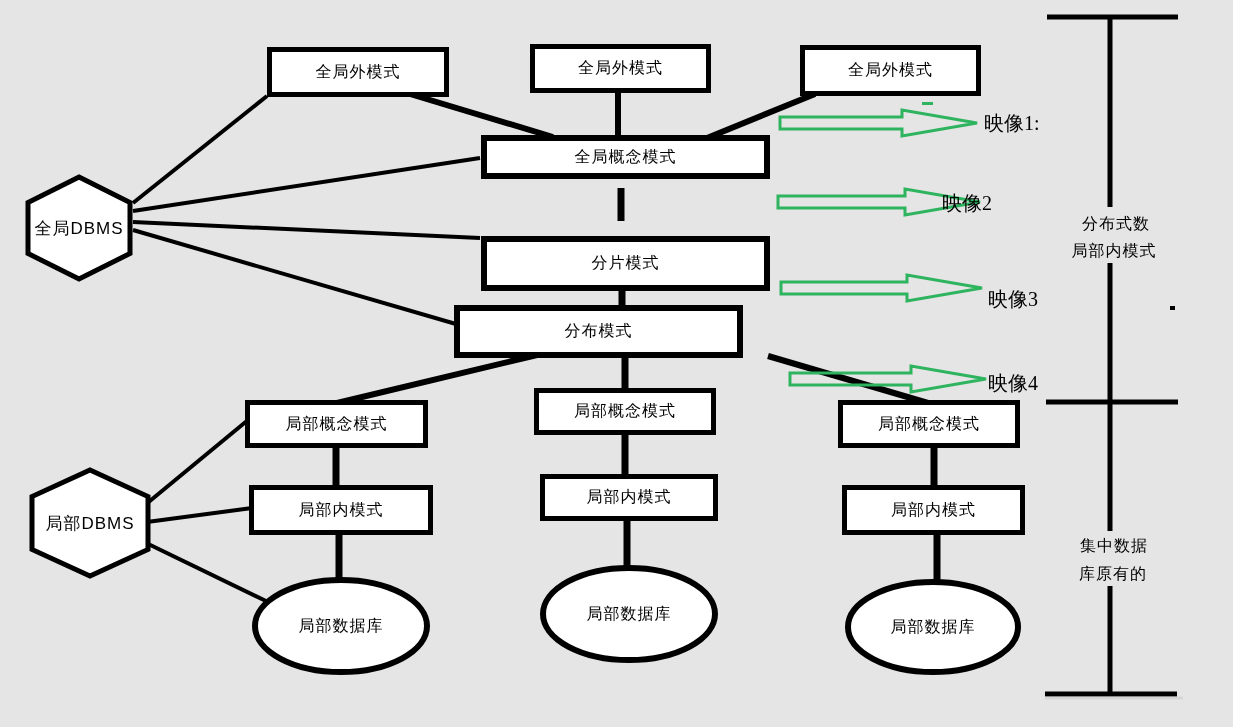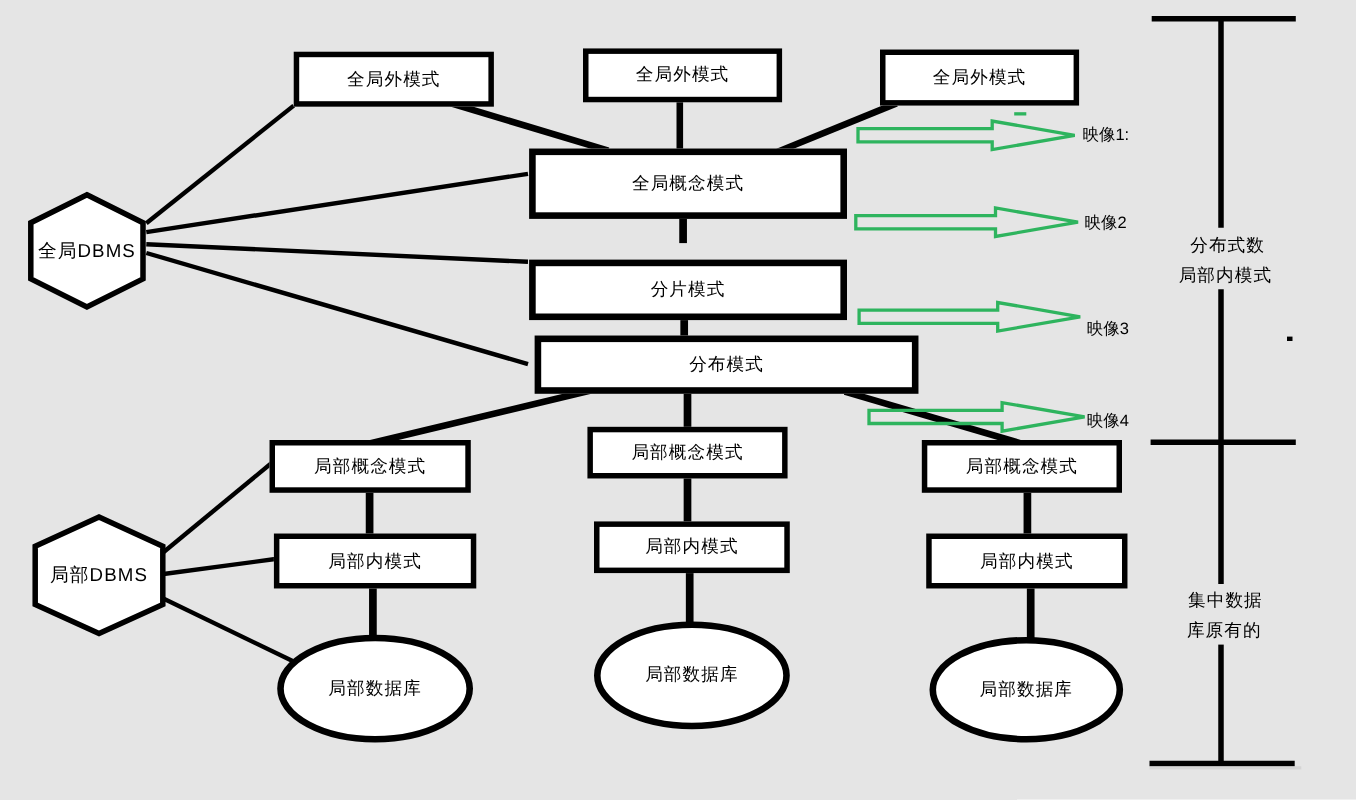--- a/index.html
+++ b/index.html
@@ -27,22 +27,23 @@
     transform:translate(-50%,-50%);
     font-size:16px;
     letter-spacing:1px;
     white-space:nowrap;
     text-align:center;
   }
   .hex-label{font-size:17px;}
   .arrow-label{
     position:absolute;
     transform:translate(0,-50%);
-    font-size:15px;
+    font-size:20px;
     white-space:nowrap;
+    font-family:Liberation Serif, serif;
   }
   .bracket-label{
     position:absolute;
     transform:translate(-50%,-50%);
     font-size:16px;
     letter-spacing:1px;
     white-space:nowrap;
   }
 </style>
 </head>
@@ -93,27 +94,27 @@
   <div id="overlay">
       <div class="box" style="left: 267px; top: 47px; width: 182px; height: 50px; border-width: 5px;">
         <span>全局外模式</span>
       </div>
       <div class="box" style="left: 530px; top: 44px; width: 181px; height: 49px; border-width: 5px;">
         <span>全局外模式</span>
       </div>
       <div class="box" style="left: 800px; top: 45px; width: 181px; height: 51px; border-width: 5px;">
         <span>全局外模式</span>
       </div>
-      <div class="box" style="left: 481px; top: 135px; width: 289px; height: 64px; border-width: 6px;">
+      <div class="box" style="left: 481px; top: 135px; width: 289px; height: 44px; border-width: 6px;">
         <span>全局概念模式</span>
       </div>
       <div class="box" style="left: 481px; top: 218px; width: 289px; height: 55px; border-width: 6px; margin-top: 18px;">
         <span>分片模式</span>
       </div>
-      <div class="box" style="left: 486px; top: 305px; width: 349px; height: 53px; border-width: 6px;">
+      <div class="box" style="left: 454px; top: 305px; width: 289px; height: 53px; border-width: 6px;">
         <span>分布模式</span>
       </div>
       <div class="box" style="left: 245px; top: 400px; width: 183px; height: 48px; border-width: 5px;">
         <span>局部概念模式</span>
       </div>
       <div class="box" style="left: 534px; top: 388px; width: 182px; height: 47px; border-width: 5px;">
         <span>局部概念模式</span>
       </div>
       <div class="box" style="left: 838px; top: 400px; width: 182px; height: 48px; border-width: 5px;">
         <span>局部概念模式</span>
@@ -126,21 +127,21 @@
       </div>
       <div class="box" style="left: 842px; top: 485px; width: 183px; height: 50px; border-width: 5px;">
         <span>局部内模式</span>
       </div>
       <div class="shape-label hex-label" style="left: 79px; top: 228px;">全局DBMS</div>
       <div class="shape-label hex-label" style="left: 90px; top: 523px;">局部DBMS</div>
       <div class="shape-label" style="left: 341px; top: 626px;">局部数据库</div>
       <div class="shape-label" style="left: 629px; top: 614px;">局部数据库</div>
       <div class="shape-label" style="left: 933px; top: 627px;">局部数据库</div>
       <div class="arrow-label" style="left: 984px; top: 123px;">映像1:</div>
-      <div class="arrow-label" style="left: 986px; top: 203px;">映像2</div>
+      <div class="arrow-label" style="left: 942px; top: 203px;">映像2</div>
       <div class="arrow-label" style="left: 988px; top: 299px;">映像3</div>
       <div class="arrow-label" style="left: 988px; top: 383px;">映像4</div>
       <div class="bracket-label" style="left: 1116px; top: 224px;">分布式数</div>
       <div class="bracket-label" style="left: 1114px; top: 251px;">局部内模式</div>
       <div class="bracket-label" style="left: 1114px; top: 546px;">集中数据</div>
       <div class="bracket-label" style="left: 1113px; top: 574px;">库原有的</div>
     </div>
 </div>
 
 </body></html>

